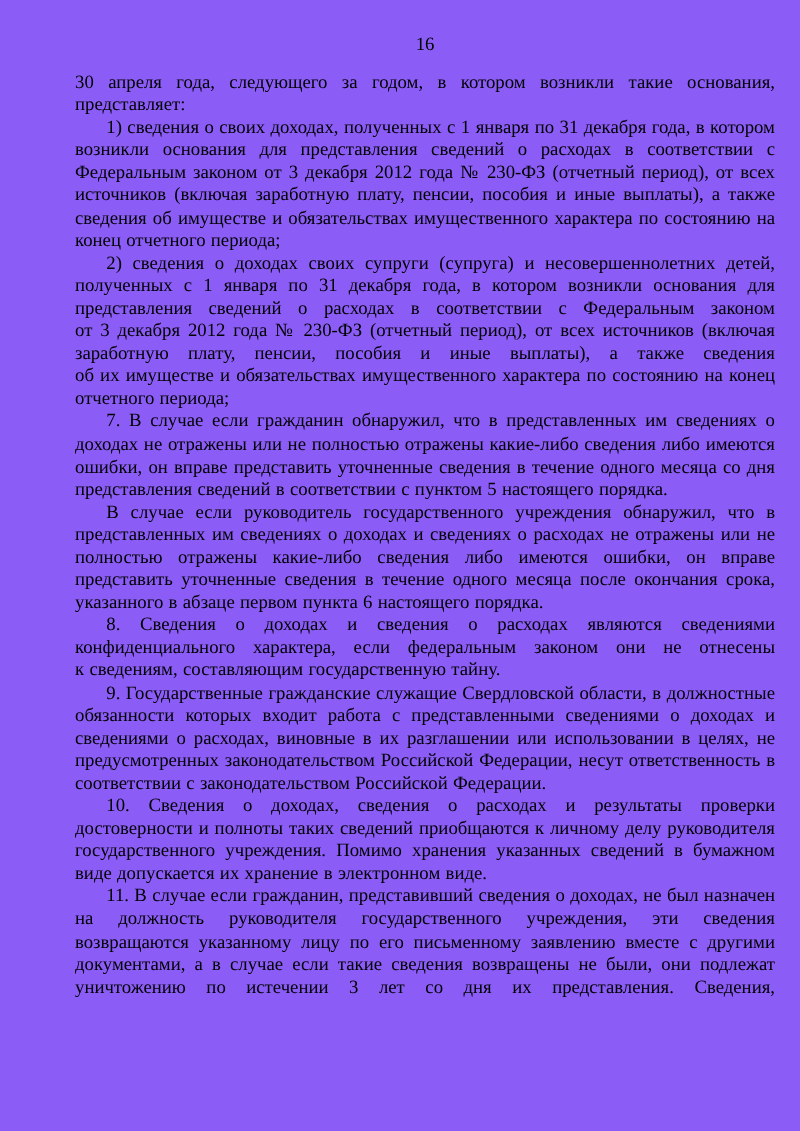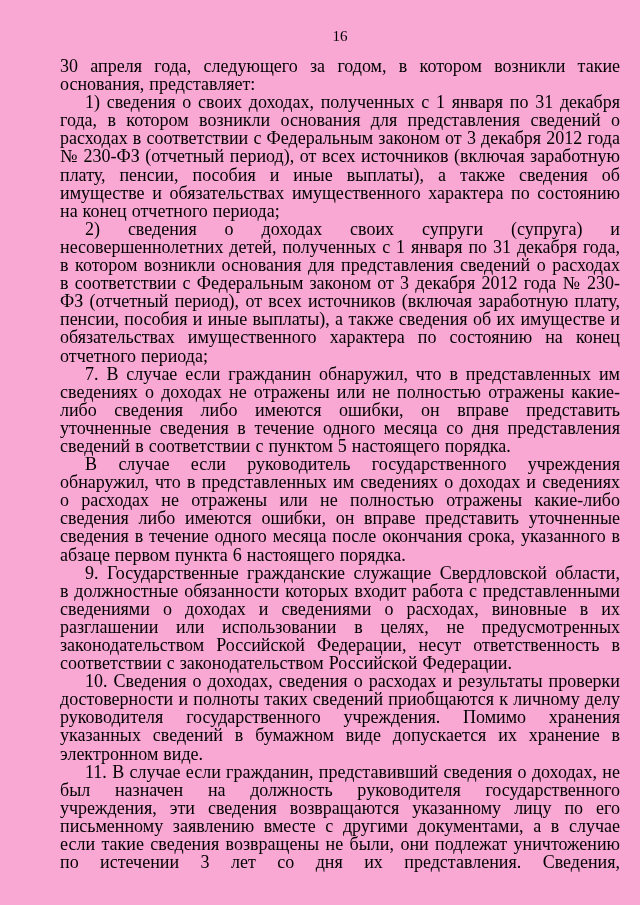--- a/index.html
+++ b/index.html
@@ -4,40 +4,40 @@
 <style>
   html, body {
     margin: 0;
     padding: 0;
     background: #ffffff;
   }
   .page {
     position: relative;
     width: 640px;
     height: 905px;
-    background: #f9a8d4;
+    background: #8b5cf6;
     color: #000000;
     font-family: "Liberation Serif", serif;
     overflow: hidden;
   }
   .page-number {
     position: absolute;
     top: 27px;
     left: 60px;
     width: 560px;
     text-align: center;
     font-size: 15px;
     line-height: 18px;
   }
   .body-text {
     position: absolute;
     top: 57px;
     left: 60px;
     width: 560px;
-    font-size: 18px;
+    font-size: 15px;
     line-height: 18.1px;
     text-align: justify;
   }
   .para {
     margin: 0;
     padding: 0;
     word-spacing: 0.5px;
   }
   .para.indent {
     text-indent: 25px;
@@ -51,17 +51,18 @@
 
 <div class="page">
   <div class="page-number">16</div>
 
   <div class="body-text">
     <p class="para">30&nbsp;апреля года, следующего за годом, в&nbsp;котором возникли такие основания, представляет:</p>
     <p class="para indent">1)&nbsp;сведения о своих доходах, полученных с&nbsp;1&nbsp;января по 31&nbsp;декабря года, в&nbsp;котором возникли основания для представления сведений о расходах в&nbsp;соответствии с Федеральным законом от&nbsp;3&nbsp;декабря 2012&nbsp;года №&nbsp;230-ФЗ (отчетный период), от всех источников (включая заработную плату, пенсии, пособия и иные выплаты), а также сведения об имуществе и обязательствах имущественного характера по состоянию на конец отчетного периода;</p>
     <p class="para indent">2)&nbsp;сведения о доходах своих супруги (супруга) и несовершеннолетних детей, полученных с&nbsp;1&nbsp;января по 31&nbsp;декабря года, в котором возникли основания для представления сведений о расходах в соответствии с Федеральным законом от&nbsp;3&nbsp;декабря 2012 года №&nbsp;230-ФЗ (отчетный период), от всех источников (включая заработную плату, пенсии, пособия и иные выплаты), а также сведения об&nbsp;их&nbsp;имуществе и обязательствах имущественного характера по состоянию на конец отчетного периода;</p>
     <p class="para indent">7.&nbsp;В случае если гражданин обнаружил, что в представленных им сведениях о доходах не отражены или не полностью отражены какие-либо сведения либо имеются ошибки, он вправе представить уточненные сведения в течение одного месяца со дня представления сведений в соответствии с пунктом&nbsp;5 настоящего порядка.</p>
     <p class="para indent">В случае если руководитель государственного учреждения обнаружил, что в представленных им сведениях о доходах и сведениях о расходах не отражены или не полностью отражены какие-либо сведения либо имеются ошибки, он вправе представить уточненные сведения в течение одного месяца после окончания срока, указанного в абзаце первом пункта&nbsp;6 настоящего порядка.</p>
+    <p class="para indent">8.&nbsp;Сведения о доходах и сведения о расходах являются сведениями конфиденциального характера, если федеральным законом они не отнесены к&nbsp;сведениям, составляющим государственную тайну.</p>
     <p class="para indent">9.&nbsp;Государственные гражданские служащие Свердловской области, в&nbsp;должностные обязанности которых входит работа с представленными сведениями о доходах и сведениями о расходах, виновные в их разглашении или использовании в целях, не предусмотренных законодательством Российской Федерации, несут ответственность в соответствии с законодательством Российской Федерации.</p>
     <p class="para indent">10.&nbsp;Сведения о доходах, сведения о расходах и результаты проверки достоверности и полноты таких сведений приобщаются к личному делу руководителя государственного учреждения. Помимо хранения указанных сведений в бумажном виде допускается их хранение в электронном виде.</p>
     <p class="para indent justify-last">11.&nbsp;В случае если гражданин, представивший сведения о доходах, не был назначен на должность руководителя государственного учреждения, эти сведения возвращаются указанному лицу по его письменному заявлению вместе с другими документами, а в случае если такие сведения возвращены не были, они подлежат уничтожению по истечении 3&nbsp;лет со дня их представления. Сведения,</p>
   </div>
 </div>
 
 </body></html>

